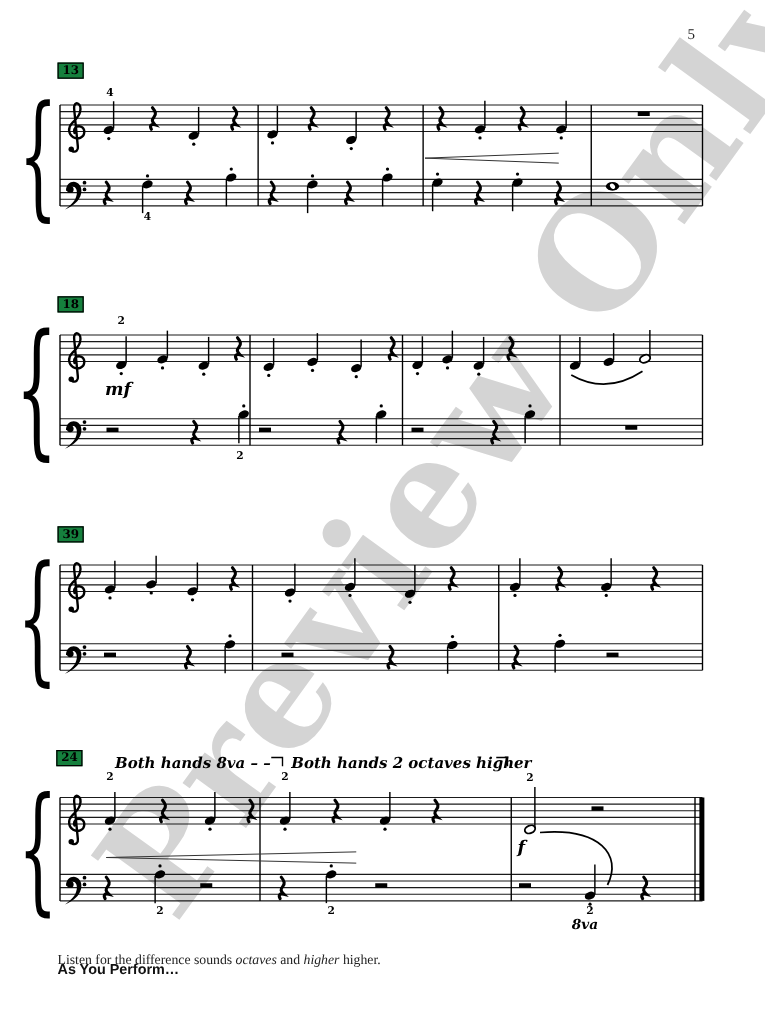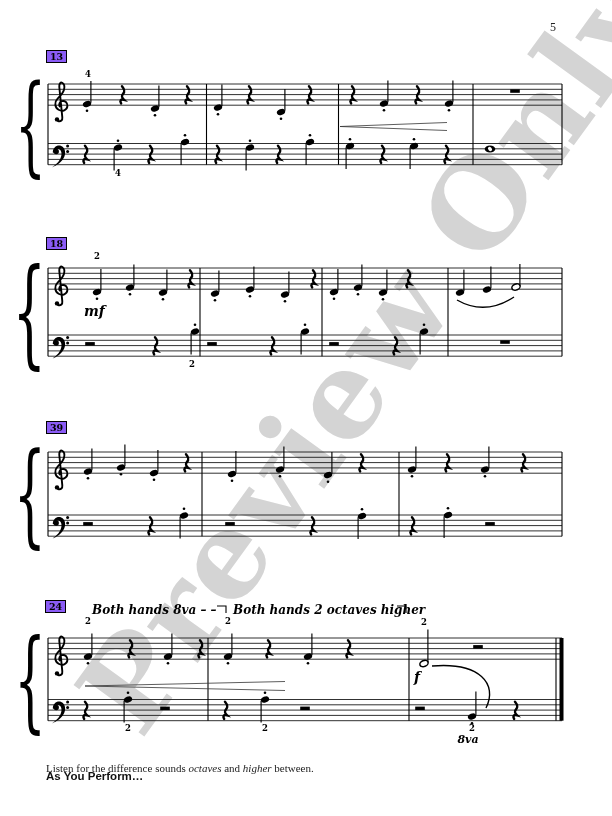--- a/index.html
+++ b/index.html
@@ -4,21 +4,21 @@
 <style>
   html,body{margin:0;padding:0;background:#888;}
   .page{position:relative;width:612px;height:816px;background:#ffffff;overflow:hidden;
         font-family:"Liberation Serif", serif;}
   .watermark{position:absolute;left:-50px;top:338px;width:760px;text-align:center;
              transform:rotate(-54deg);transform-origin:center;
              font-family:"DejaVu Serif", serif;font-weight:bold;font-size:120px;
              color:#d4d4d4;letter-spacing:2px;white-space:nowrap;z-index:0;user-select:none;}
   .pagenum{position:absolute;left:550px;top:20px;font-size:12px;color:#222;z-index:2;}
   svg.music{position:absolute;left:0;top:0;z-index:1;}
-  .mbox{position:absolute;border:1.2px solid #000;background:#8b5cf6;font-family:"DejaVu Serif",serif;
+  .mbox{position:absolute;border:1.2px solid #000;background:#15803d;font-family:"DejaVu Serif",serif;
         font-weight:bold;font-size:9.5px;line-height:11px;padding:0 3px;z-index:2;color:#000;}
   .footer-head{position:absolute;left:46px;top:744px;font-family:"Liberation Sans",sans-serif;
         font-weight:bold;font-size:11.5px;color:#111;z-index:2;margin-top:26px;}
   .footer-body{position:absolute;left:46px;top:762px;font-family:"Liberation Serif",serif;
         font-size:11px;color:#222;z-index:2;}
   .footer-body .it{font-style:italic;}
   .staffline{stroke:#1a1a1a;stroke-width:0.9;}
   .barline{stroke:#000;stroke-width:1.1;}
   .stem{stroke:#000;stroke-width:1.15;}
   .music text.fing{font-family:"DejaVu Serif",serif;font-weight:bold;font-size:8.5px;fill:#000;}
@@ -352,14 +352,14 @@
     </svg>
 
   <div id="mboxes">
       <div class="mbox" style="left: 46px; top: 50px;">13</div>
       <div class="mbox" style="left: 46px; top: 237px;">18</div>
       <div class="mbox" style="left: 46px; top: 421px;">39</div>
       <div class="mbox" style="left: 45px; top: 600px;">24</div>
     </div>
 
   <div class="footer-head">As You Perform…</div>
-  <div class="footer-body"><span>Listen for the difference sounds </span><span class="it">octaves</span><span> and </span><span class="it">higher</span><span> between.</span></div>
+  <div class="footer-body"><span>Listen for the difference sounds </span><span class="it">octaves</span><span> and </span><span class="it">higher</span><span> higher.</span></div>
 </div>
 
 </body></html>

